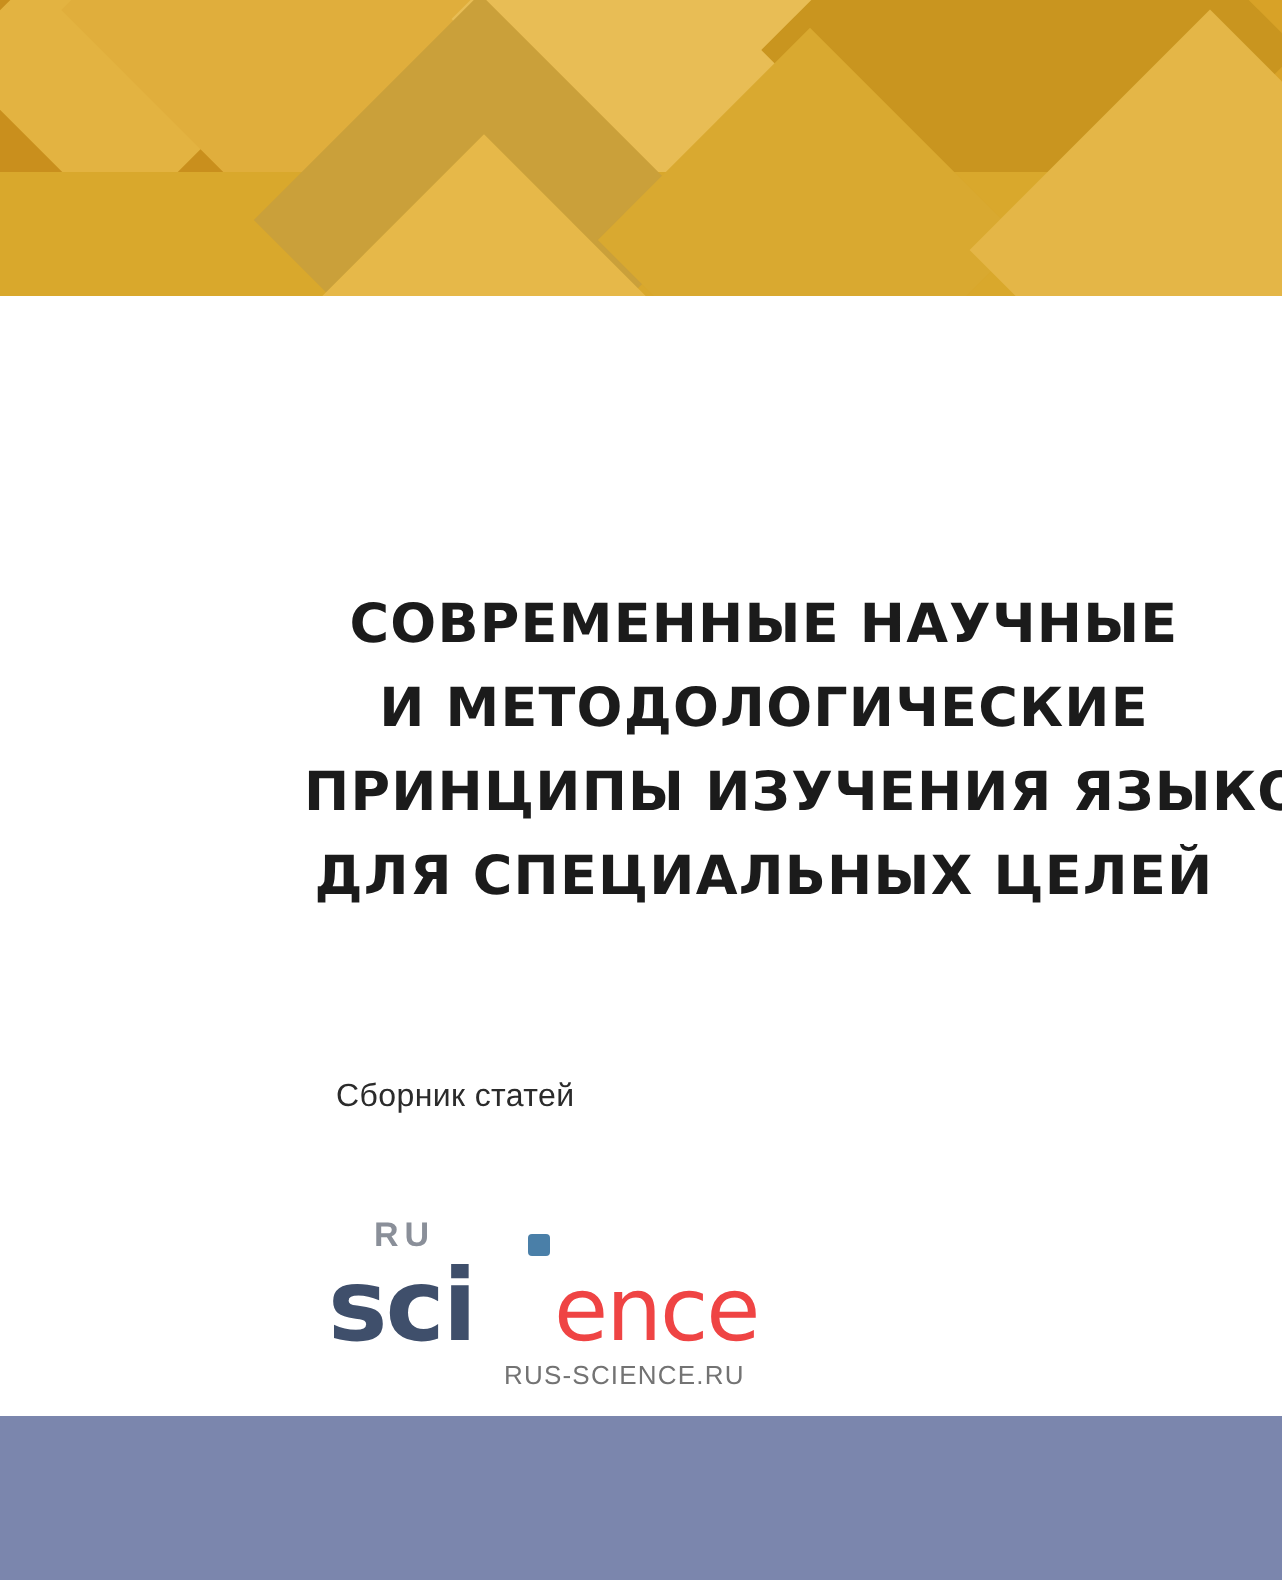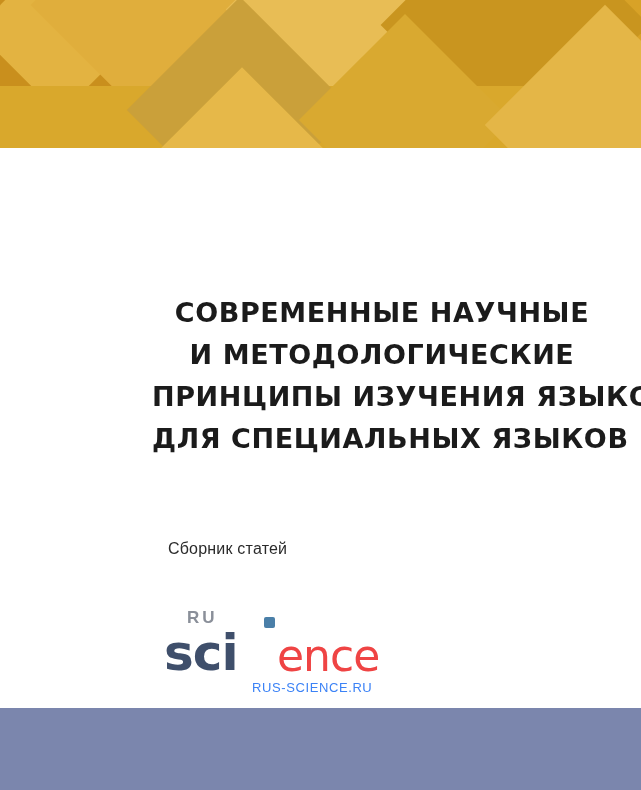--- a/index.html
+++ b/index.html
@@ -170,21 +170,21 @@
     background: #4a7fa8;
     border-radius: 2px;
   }
   .logo-url {
     position: absolute;
     left: 92px;
     top: 72px;
     font-family: "Liberation Sans", sans-serif;
     font-size: 13px;
     letter-spacing: 0.6px;
-    color: #3b82f6;
+    color: #737373;
   }
 
   
   .bottom-band {
     position: absolute;
     left: 0;
     bottom: 0;
     width: 641px;
     height: 82px;
     background: #7884ab;
@@ -213,21 +213,21 @@
     <div class="band-shape s3"></div>
     <div class="band-shape s5"></div>
     <div class="band-shape s7"></div>
     <div class="band-shape s9"></div>
   </div>
 
   <div class="title-block">
     <div class="title-line">СОВРЕМЕННЫЕ НАУЧНЫЕ</div>
     <div class="title-line">И МЕТОДОЛОГИЧЕСКИЕ</div>
     <div class="title-line">ПРИНЦИПЫ ИЗУЧЕНИЯ ЯЗЫКОВ</div>
-    <div class="title-line">ДЛЯ СПЕЦИАЛЬНЫХ ЯЗЫКОВ</div>
+    <div class="title-line">ДЛЯ СПЕЦИАЛЬНЫХ ЦЕЛЕЙ</div>
   </div>
 
   <div class="subtitle">Сборник статей</div>
 
   <div class="logo">
     <div class="logo-ru">RU</div>
     <div class="logo-sci">sci</div>
     <div class="logo-dot"></div>
     <div class="logo-ence">ence</div>
     <div class="logo-url">RUS-SCIENCE.RU</div>

